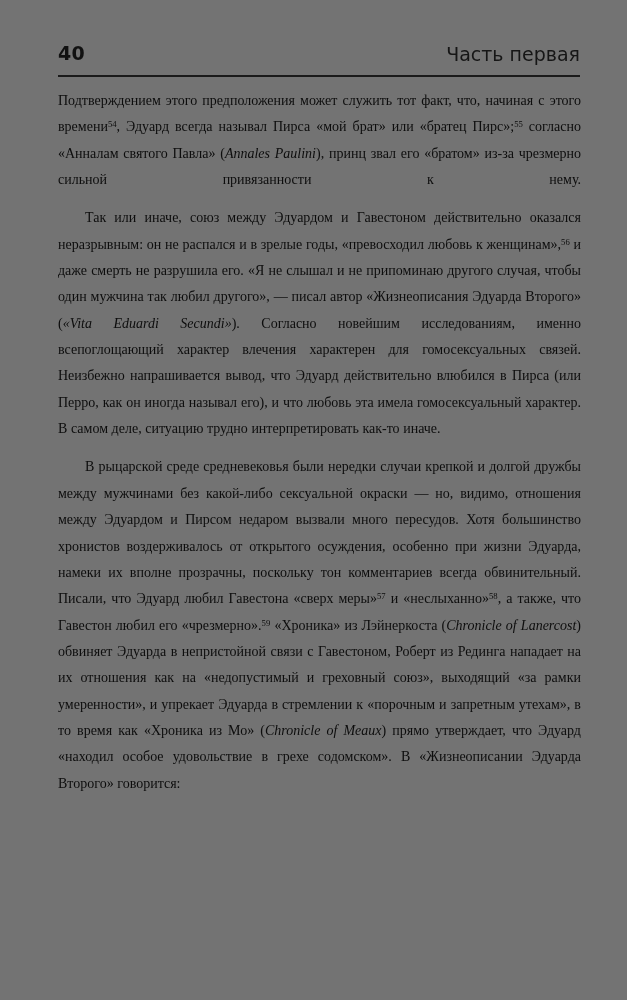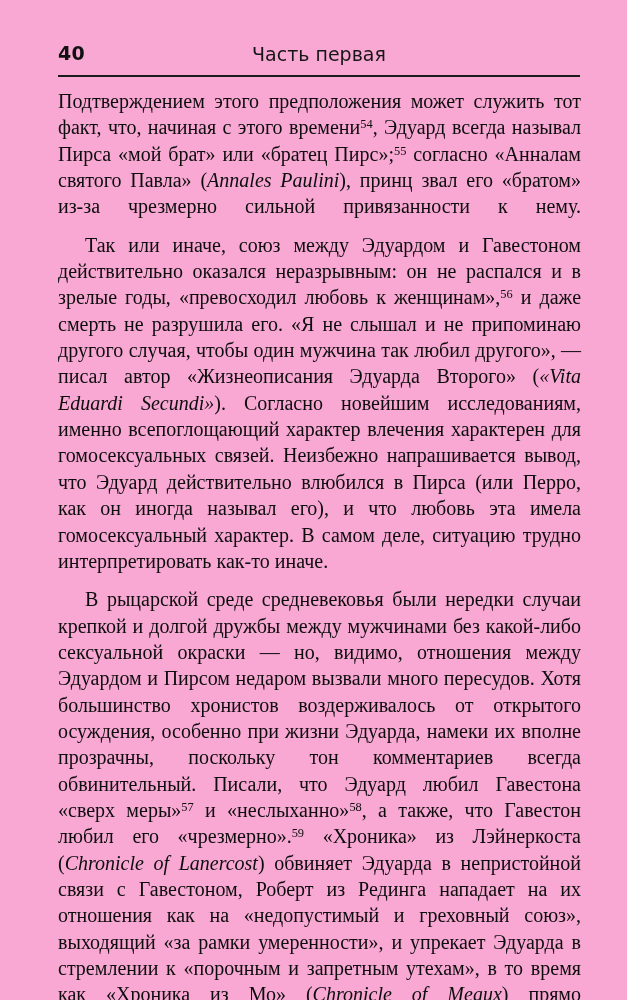--- a/index.html
+++ b/index.html
@@ -36,21 +36,21 @@
     font-weight: 700;
     color: #111111;
     letter-spacing: 0.3px;
   }
 
   .head-title {
     position: absolute;
     left: 0;
     top: 1px;
     width: 522px;
-    text-align: center;
+    text-align: right;
     font-family: "DejaVu Sans", sans-serif;
     font-size: 19px;
     font-weight: 400;
     color: #161616;
   }
 
   .head-rule {
     position: absolute;
     left: 58px;
     top: 75px;
@@ -63,21 +63,21 @@
   .text-block {
     position: absolute;
     left: 58px;
     top: 88px;
     width: 523px;
   }
 
   p.para {
     margin: 0;
     font-family: "Liberation Serif", "DejaVu Serif", serif;
-    font-size: 20px;
+    font-size: 14px;
     line-height: 26.35px;
     color: #0d0d0d;
     text-align: justify;
     text-justify: inter-word;
     hyphens: manual;
     -webkit-hyphens: manual;
     word-spacing: 0.1px;
   }
 
   p.para.indent {
@@ -97,21 +97,21 @@
   }
 
   
   .justify-all {
     text-align-last: justify;
   }
 </style>
 </head>
 <body>
 
-<div class="page" style="background: #f9a8d4;">
+<div class="page" style="background: #737373;">
 
   <div class="running-head">
     <span class="folio">40</span>
     <span class="head-title">Часть первая</span>
   </div>
 
   <div class="head-rule" style="background: rgb(26, 26, 26);"></div>
 
   <div class="text-block">
 

